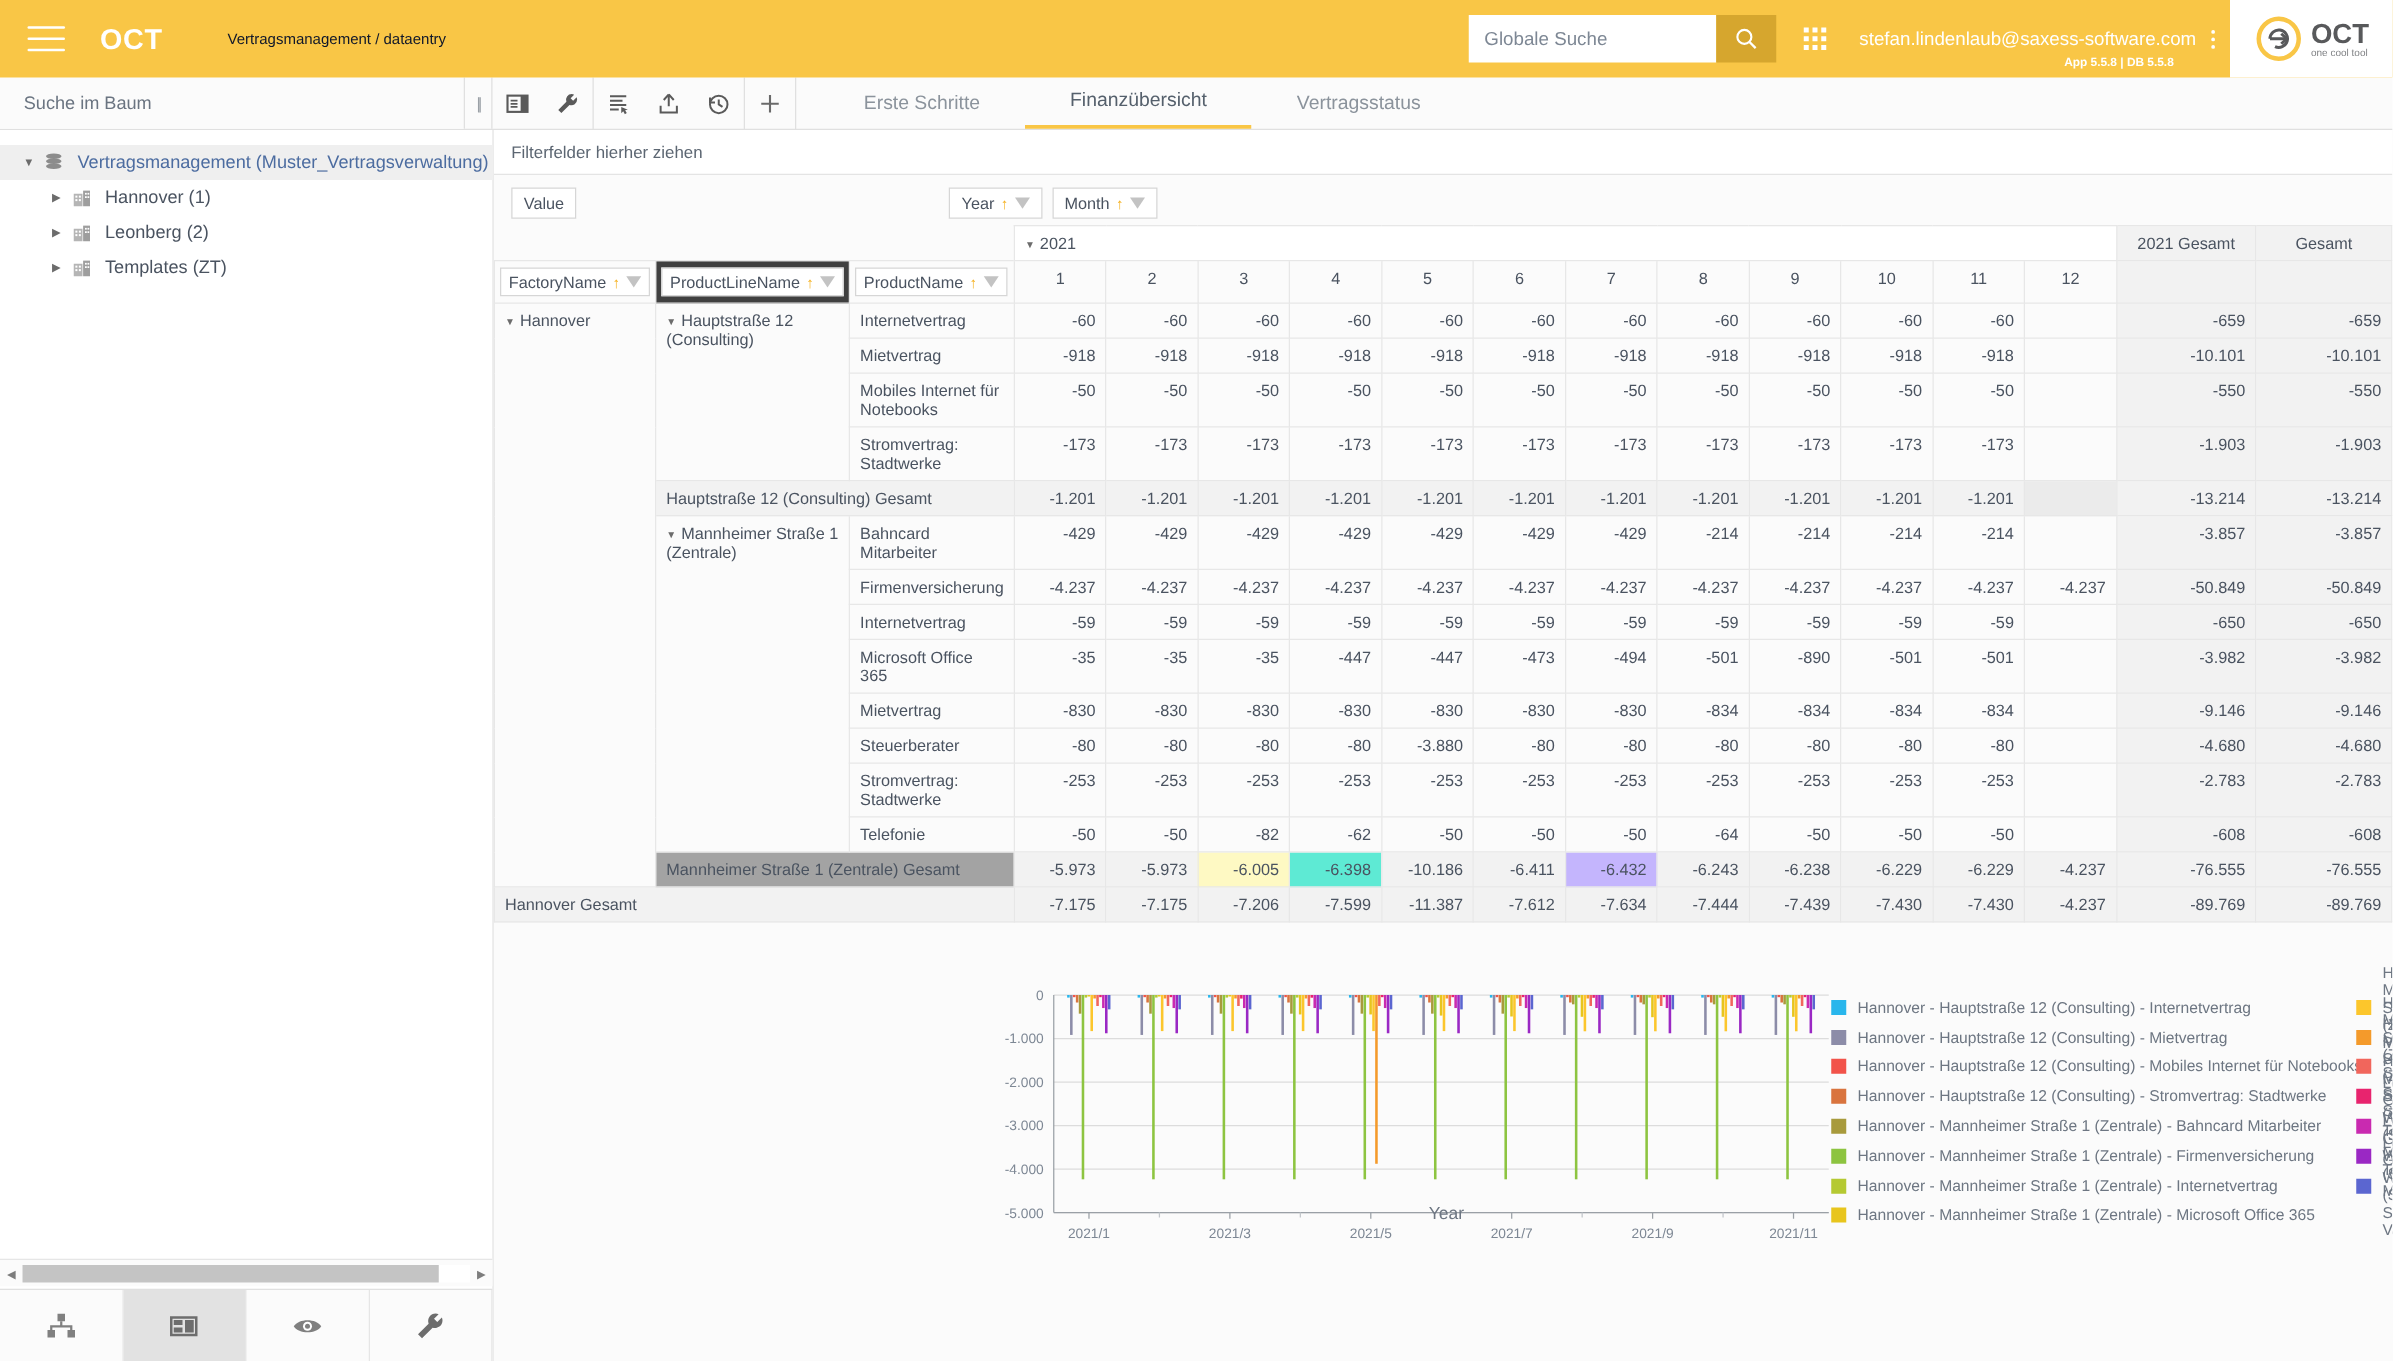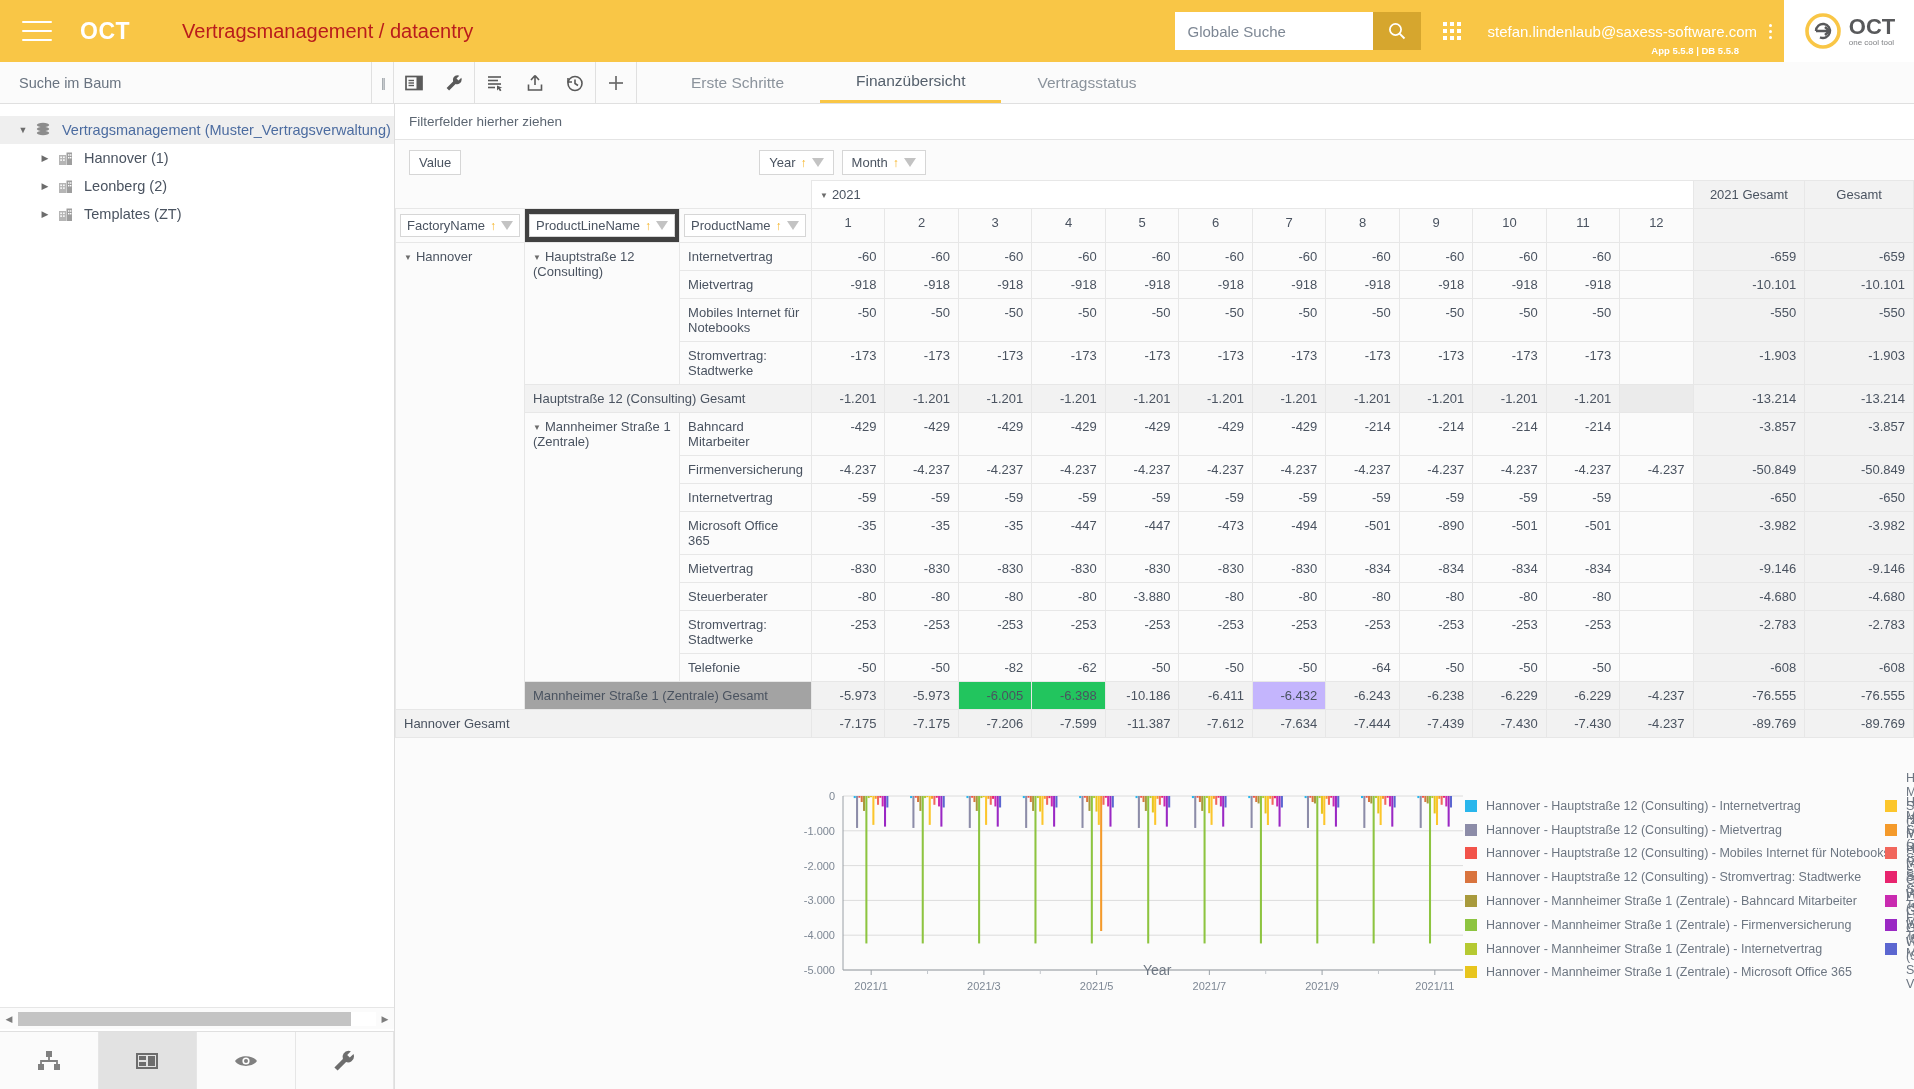--- a/index.html
+++ b/index.html
@@ -16,21 +16,21 @@
   
   .topbar {
     height: 62px; background: #f9c646;
     display: flex; align-items: center;
     position: relative;
   }
   .hamburger { width: 30px; height: 20px; margin-left: 22px; margin-right: 28px;
     display: flex; flex-direction: column; justify-content: space-between; cursor: pointer; }
   .hamburger span { display: block; height: 2px; background: #ffffff; border-radius: 1px; }
   .brand { color: #ffffff; font-size: 23px; font-weight: bold; letter-spacing: .5px; margin-right: 52px; }
-  .breadcrumb { color: #b91c1c; font-size: 20px; }
+  .breadcrumb { color: #0f172a; font-size: 12px; }
   .topright { margin-left: auto; display: flex; align-items: center; height: 100%; }
   .searchwrap { display: flex; height: 38px; margin-right: 22px; }
   .searchwrap input {
     width: 198px; height: 38px; border: none; outline: none;
     padding: 0 12px; font-size: 15px; color: #555; font-family: "Liberation Sans", sans-serif;
     background: #ffffff;
   }
   .searchwrap input::placeholder { color: #7d8794; }
   .searchbtn {
     width: 48px; height: 38px; background: #d6a62e; border: none;
@@ -658,22 +658,22 @@
                 <td class="num">-50</td>
                 <td class="num">-50</td>
                 <td class="num"></td>
                 <td class="num totcol">-608</td>
                 <td class="num totcol">-608</td>
               </tr>
               <tr>
                 <td colspan="2" style="background: #a3a3a3;">Mannheimer Straße 1 (Zentrale) Gesamt</td>
                 <td class="num" style="background: rgb(242, 242, 242);">-5.973</td>
                 <td class="num" style="background: rgb(242, 242, 242);">-5.973</td>
-                <td class="num" style="background: #22c55e;">-6.005</td>
-                <td class="num" style="background: #22c55e;">-6.398</td>
+                <td class="num" style="background: #fef9c3;">-6.005</td>
+                <td class="num" style="background: #5eead4;">-6.398</td>
                 <td class="num" style="background: rgb(242, 242, 242);">-10.186</td>
                 <td class="num" style="background: rgb(242, 242, 242);">-6.411</td>
                 <td class="num" style="background: #c4b5fd;">-6.432</td>
                 <td class="num" style="background: rgb(242, 242, 242);">-6.243</td>
                 <td class="num" style="background: rgb(242, 242, 242);">-6.238</td>
                 <td class="num" style="background: rgb(242, 242, 242);">-6.229</td>
                 <td class="num" style="background: rgb(242, 242, 242);">-6.229</td>
                 <td class="num" style="background: rgb(242, 242, 242);">-4.237</td>
                 <td class="num totcol">-76.555</td>
                 <td class="num totcol">-76.555</td>

